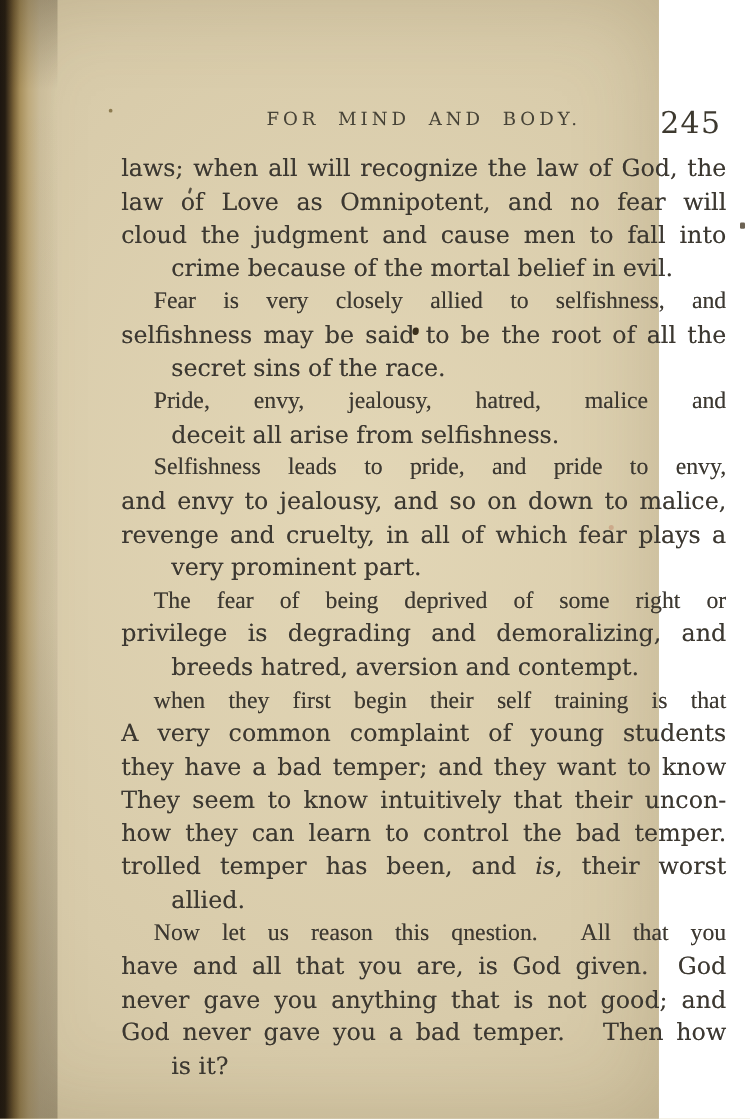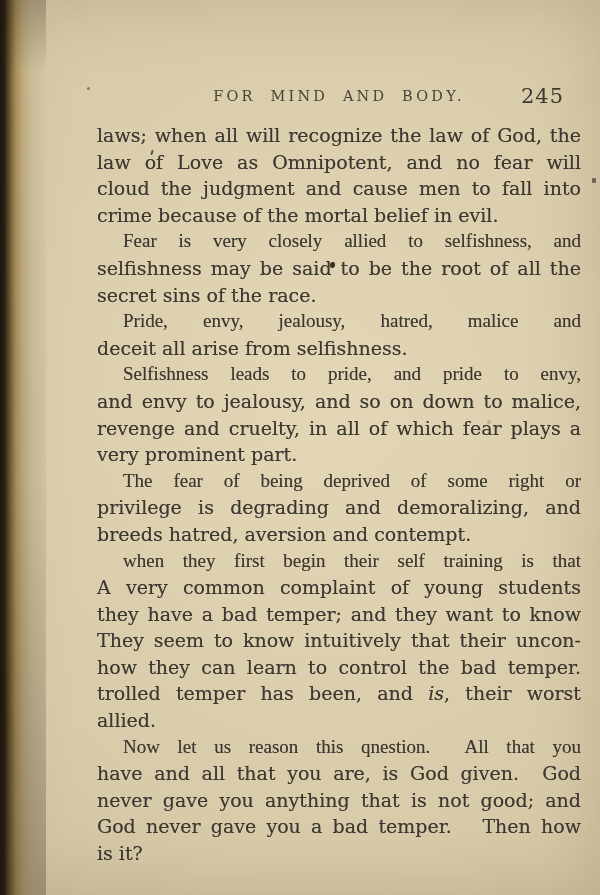--- a/index.html
+++ b/index.html
@@ -3,25 +3,26 @@
 <meta charset="utf-8">
 <style>
   html, body {
     margin: 0; padding: 0;
     width: 600px; height: 895px;
     overflow: hidden;
     font-family: "DejaVu Serif", serif;
   }
   .page-scan {
     position: relative;
-    width: 600px; height: 895px;
+    width: 507px; height: 895px;
     background:
       radial-gradient(ellipse 120% 90% at 55% 45%, rgba(228,216,184,0.9) 0%, rgba(216,203,170,0.95) 55%, rgba(198,184,148,1) 100%),
       #d5c8a6;
     box-shadow: inset 0 0 70px rgba(110,92,55,0.22);
+    padding-left: 20px;
   }
   
   .binding-edge {
     position: absolute; left: 0; top: 0;
     width: 46px; height: 895px;
     background: linear-gradient(to right,
       #1d1610 0px, #241c12 4px, #4a3a22 7px,
       #7a6338 11px, #a8905c 16px, #bfab7e 23px,
       rgba(196,181,146,0.55) 32px, rgba(200,186,152,0) 46px);
   }
@@ -41,41 +42,41 @@
   .header-title {
     position: absolute;
     left: 0; right: 0; top: 2px;
     text-align: center;
     font-size: 14.5px;
     letter-spacing: 3.2px;
     word-spacing: 7px;
   }
   .page-number {
     position: absolute;
-    right: 17px; top: -2px;
-    font-size: 21px;
+    right: 4px; top: -2px;
+    font-size: 24px;
     letter-spacing: 1px;
     color: #3d392f;
   }
   .text-block {
     position: absolute;
     left: 97px; top: 122px;
     width: 484px;
     color: #3c3831;
     font-size: 19px;
     line-height: 26.6px;
     text-shadow: 0 0 0.5px rgba(60,56,49,0.55);
   }
   .para { margin: 0; }
   .line {
     text-align: justify;
     text-align-last: justify;
     white-space: normal;
   }
-  .line.last { text-align-last: left; }
+  .line.last { text-align-last: left; margin-left: 40px; }
   .para.indent .line:first-child { text-indent: 26px; font-family: Liberation Serif, serif; }
   em { font-style: italic; }
 
   
   .artifact { position: absolute; pointer-events: none; }
   .ink-blot-said {
     left: 330px; top: 262px;
     width: 5px; height: 6px;
     background: #3a2f1c; border-radius: 60% 40% 55% 45%;
   }

